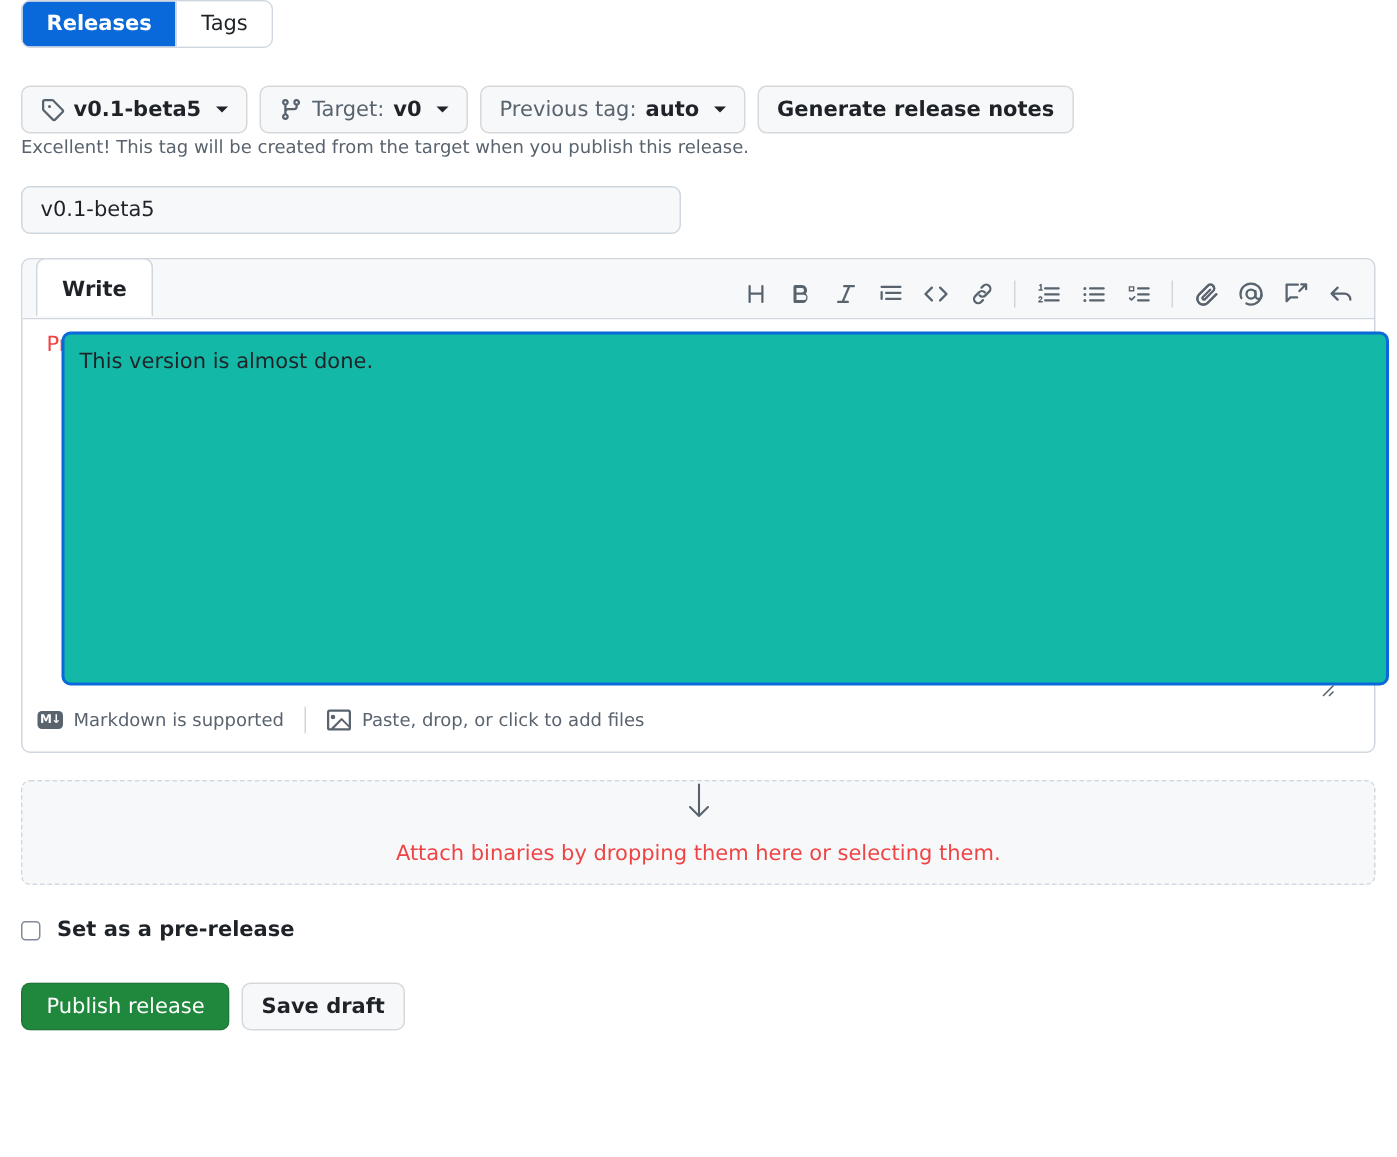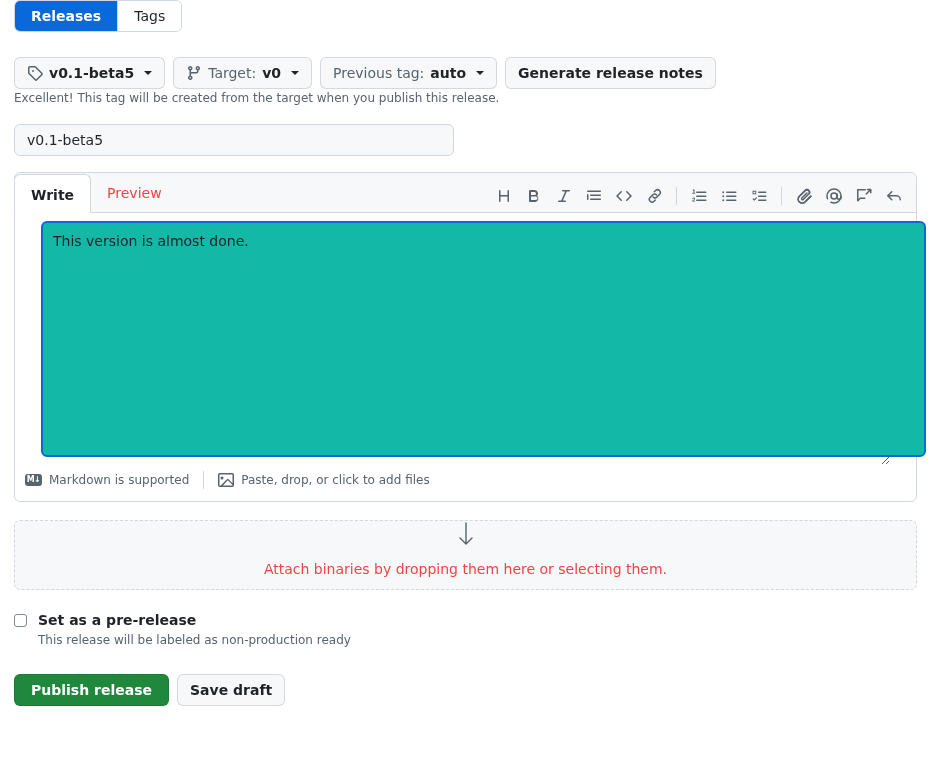--- a/index.html
+++ b/index.html
@@ -106,21 +106,21 @@
   .editor-head {
     display: flex;
     align-items: flex-end;
     justify-content: space-between;
     background: #f6f8fa;
     border-bottom: 1px solid #d0d7de;
     border-radius: 6px 6px 0 0;
     height: 40px;
     padding-right: 8px;
   }
-  .tabs { display: flex; align-items: flex-end; height: 100%; }
+  .tabs { display: flex; align-items: flex-end; height: 100%; flex-direction: column; }
   .tab {
     font-family: inherit;
     font-size: 14px;
     line-height: 20px;
     padding: 10px 16px;
     border: 0;
     background: transparent;
     color: #ef4444;
     cursor: pointer;
     height: 100%;
@@ -242,21 +242,21 @@
     -webkit-appearance: none;
   }
   .pr-label { font-size: 14px; font-weight: 600; color: #1f2328; cursor: pointer; }
   .pr-desc { margin-top: 5px; margin-left: 24px; font-size: 12px; color: #59636e; }
 
   
   .actions { display: flex; align-items: center; gap: 8px; margin-top: 27px; }
   .btn-primary {
     font-family: inherit;
     font-size: 14px;
-    font-weight: 700;
+    font-weight: 400;
     line-height: 20px;
     color: #ffffff;
     background: #1f883d;
     border: 1px solid rgba(31,35,40,0.15);
     border-radius: 6px;
     padding: 5px 16px;
     height: 32px;
     cursor: pointer;
     text-align: right;
   }
@@ -436,21 +436,20 @@
         </svg>
     </span>
     <span>Attach binaries by dropping them here or selecting them.</span>
   </div>
 
   <div class="prerelease">
     <div class="pr-line">
       <input class="pr-check" type="checkbox" style="">
       <span class="pr-label">Set as a pre-release</span>
     </div>
-    <div class="pr-desc">This release will be labeled as non-production ready</div>
   </div>
 
   <div class="actions">
     <button class="btn-primary">Publish release</button>
     <button class="btn-default">Save draft</button>
   </div>
 
 </div>
 
 </body></html>

